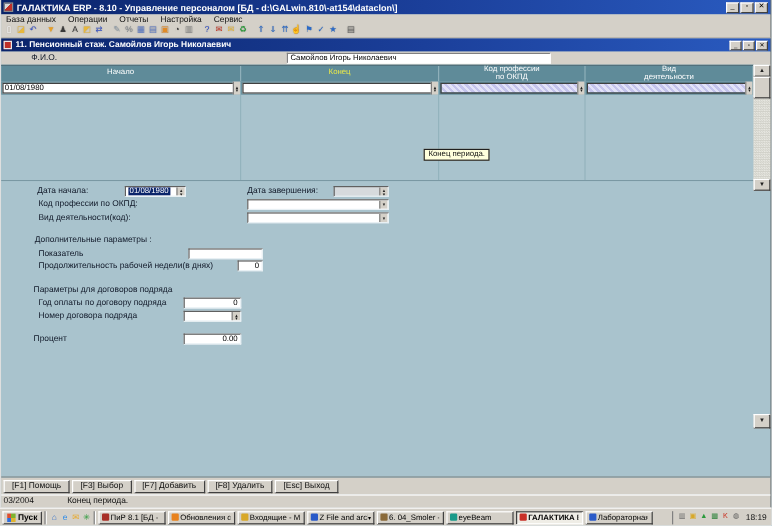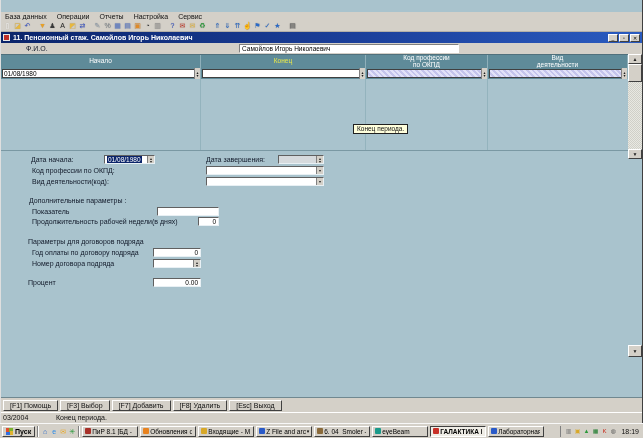--- a/index.html
+++ b/index.html
@@ -126,20 +126,29 @@
   .tray-icon { width:8px; height:9px; font-size:6px; line-height:9px; text-align:center; }
   .clock { font-size:7px; padding:0 2px 0 3px; color:#101010; }
 </style>
 </head>
 <body>
 
 <div class="screen">
 
   <div class="app">
 
+    <div class="titlebar">
+      <span class="title-icon"></span>
+      <span class="title-text">ГАЛАКТИКА ERP - 8.10 - Управление персоналом [БД - d:\GALwin.810\-at154\dataclon\]</span>
+      <span class="winbtns">
+        <span class="wbtn">_</span>
+        <span class="wbtn">▫</span>
+        <span class="wbtn">✕</span>
+      </span>
+    </div>
 
     <div class="menubar">
       <span class="menu-item">База данных</span>
         <span class="menu-item">Операции</span>
         <span class="menu-item">Отчеты</span>
         <span class="menu-item">Настройка</span>
         <span class="menu-item">Сервис</span>
     </div>
 
     <div class="toolbar">

